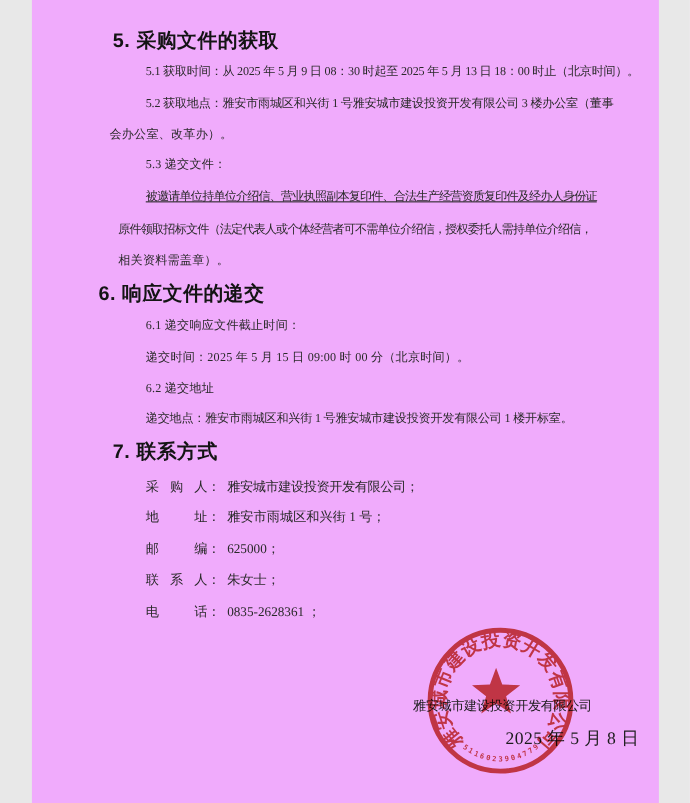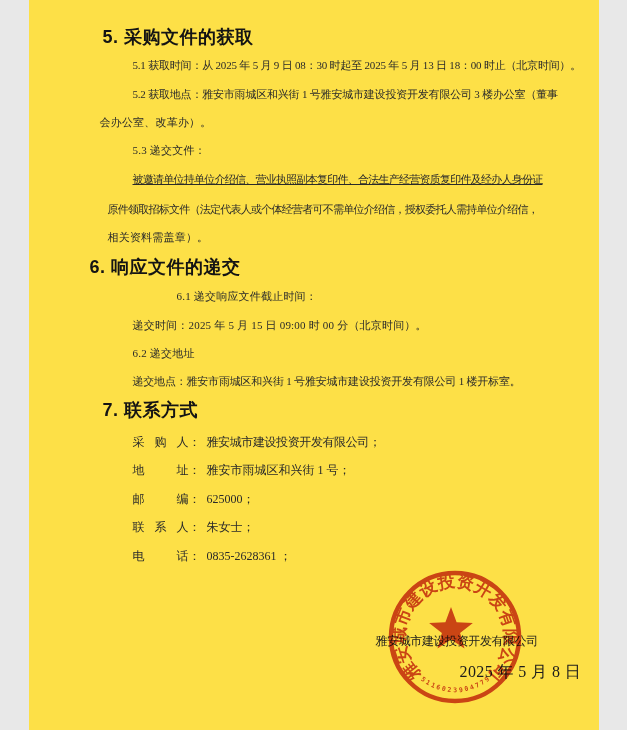--- a/index.html
+++ b/index.html
@@ -1,20 +1,20 @@
 <!DOCTYPE html>
 <html><head>
 <meta charset="utf-8">
 <style>
   html,body { margin:0; padding:0; background:#e8e8e8; }
   .page {
     position:relative;
     width:570px; height:730px;
     margin:0 auto;
-    background:#fde047;
+    background:#f0abfc;
     overflow:hidden;
     font-family:"Liberation Serif","DejaVu Serif",serif;
     color:#242424;
   }
   .h {
     position:absolute;
     font-family:"Liberation Sans","DejaVu Sans",sans-serif;
     font-weight:700;
     font-size:18px;
     line-height:22px;
@@ -80,21 +80,21 @@
   <div class="h" style="left:74px; top:26px;">5. 采购文件的获取</div>
   <div class="bl t12" style="left:104px; top:57px;">5.1 获取时间：从 2025 年 5 月 9 日 08：30 时起至 2025 年 5 月 13 日 18：00 时止（北京时间）。</div>
   <div class="bl t12" style="left:104px; top:86px;">5.2 获取地点：雅安市雨城区和兴街 1 号雅安城市建设投资开发有限公司 3 楼办公室（董事</div>
   <div class="bl" style="left:71px; top:114px;font-family:Liberation Serif, serif;">会办公室、改革办）。</div>
   <div class="bl" style="left:104px; top:142px;">5.3 递交文件：</div>
   <div class="bl tight" style="left:104px; top:171px;text-decoration:underline;">被邀请单位持单位介绍信、营业执照副本复印件、合法生产经营资质复印件及经办人身份证</div>
   <div class="bl tight" style="left:79px; top:201px;">原件领取招标文件（法定代表人或个体经营者可不需单位介绍信，授权委托人需持单位介绍信，</div>
   <div class="bl" style="left:79px; top:229px;">相关资料需盖章）。</div>
 
   <div class="h" style="left:61px; top:256px;">6. 响应文件的递交</div>
-  <div class="bl" style="left:104px; top:288px;margin-left:44px;">6.1 递交响应文件截止时间：</div>
+  <div class="bl" style="left:104px; top:288px;">6.1 递交响应文件截止时间：</div>
   <div class="bl" style="left:104px; top:317px;">递交时间：2025 年 5 月 15 日 09:00 时 00 分（北京时间）。</div>
   <div class="bl" style="left:104px; top:345px;">6.2 递交地址</div>
   <div class="bl t12" style="left:104px; top:373px;">递交地点：雅安市雨城区和兴街 1 号雅安城市建设投资开发有限公司 1 楼开标室。</div>
 
   <div class="h" style="left:74px; top:399px;">7. 联系方式</div>
 
   <div class="contact-row" style="top:434px;">
     <span class="clabel">采购人</span><span class="ccolon">：</span><span style="letter-spacing:-0.4px;">雅安城市建设投资开发有限公司；</span>
   </div>
   <div class="contact-row" style="top:462px;">

